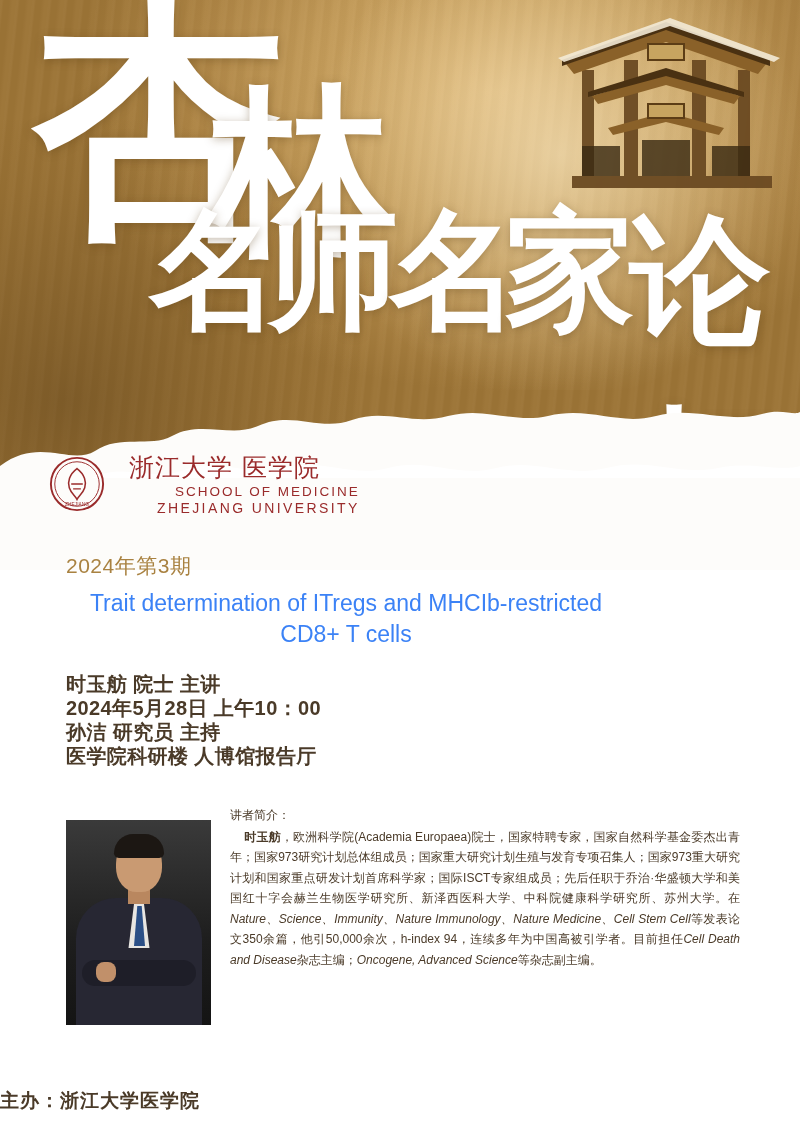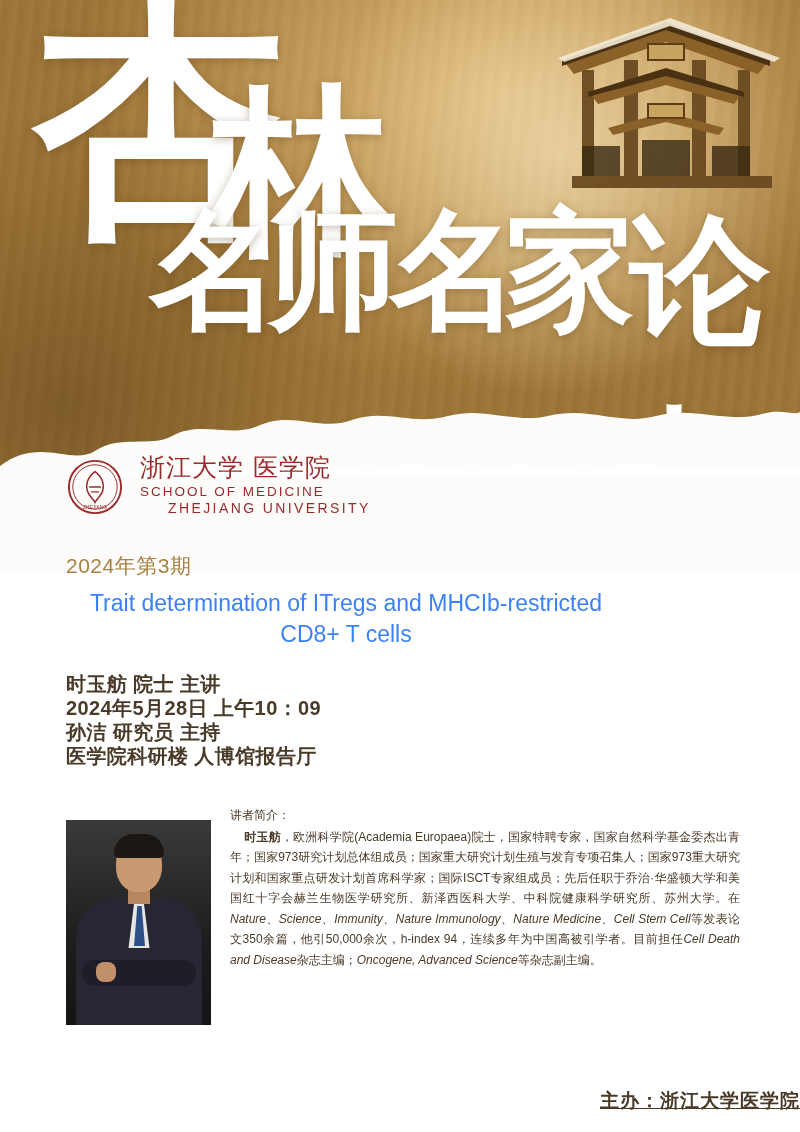--- a/index.html
+++ b/index.html
@@ -100,24 +100,24 @@
   .t-ming1{ left: 150px; top: 205px; font-size: 130px; }
   .t-shi  { left: 268px; top: 205px; font-size: 130px; }
   .t-ming2{ left: 390px; top: 205px; font-size: 130px; }
   .t-jia  { left: 505px; top: 205px; font-size: 130px; }
   .t-lun  { left: 630px; top: 210px; font-size: 140px; }
   .t-tan  { left: 645px; top: 400px; font-size: 140px; }
 
   
   .logo-row {
     position: absolute;
-    left: 66px; top: 455px;
+    left: 48px; top: 455px;
     display: flex;
-    align-items: flex-end;
-    gap: 16px;
+    align-items: flex-start;
+    gap: 23px;
   }
   .logo-mark {
     width: 58px; height: 58px;
     flex: 0 0 auto;
   }
   .logo-text-block {
     display: flex;
     flex-direction: column;
     justify-content: center;
     line-height: 1.05;
@@ -128,20 +128,21 @@
     color: #9a2b2b;
     letter-spacing: 1px;
     white-space: nowrap;
   }
   .logo-en1 {
     font-size: 13.5px;
     color: #9a2b2b;
     letter-spacing: 2.0px;
     margin-top: 4px;
     white-space: nowrap;
+    margin-left: 46px;
   }
   .logo-en2 {
     font-size: 14px;
     color: #9a2b2b;
     letter-spacing: 2.4px;
     margin-top: 2px;
     white-space: nowrap;
     margin-left: 28px;
   }
 
@@ -247,26 +248,25 @@
     text-align: justify;
   }
   .bio .lead { display: block; margin-bottom: 1px; }
   .bio .name { font-weight: bold; }
   .bio i { font-style: italic; }
 
   .organizer {
     position: absolute;
     left: 0; top: 1088px;
     width: 800px;
-    text-align: right;
+    text-align: left;
     font-size: 19px;
     font-weight: bold;
     color: #4a3a28;
     letter-spacing: 1px;
-    text-decoration: underline;
   }
 </style>
 </head>
 <body>
 
 <div class="poster">
 
   <div class="hero">
     <div class="hero-stripes"></div>
     <div class="hero-glow"></div>
@@ -345,21 +345,21 @@
       <div class="logo-en2">ZHEJIANG UNIVERSITY</div>
     </div>
   </div>
 
   <div class="issue">2024年第3期</div>
 
   <div class="talk-title">Trait determination of ITregs and MHCIb-restricted CD8+ T cells</div>
 
   <div class="meta">
     <div>时玉舫 院士 主讲</div>
-    <div>2024年5月28日 上午10：09</div>
+    <div>2024年5月28日 上午10：00</div>
     <div>孙洁 研究员 主持</div>
     <div>医学院科研楼 人博馆报告厅</div>
   </div>
 
   <div class="portrait">
     <div class="p-body"></div>
     <div class="p-shirt"></div>
     <div class="p-tie"></div>
     <div class="p-neck"></div>
     <div class="p-head"></div>

